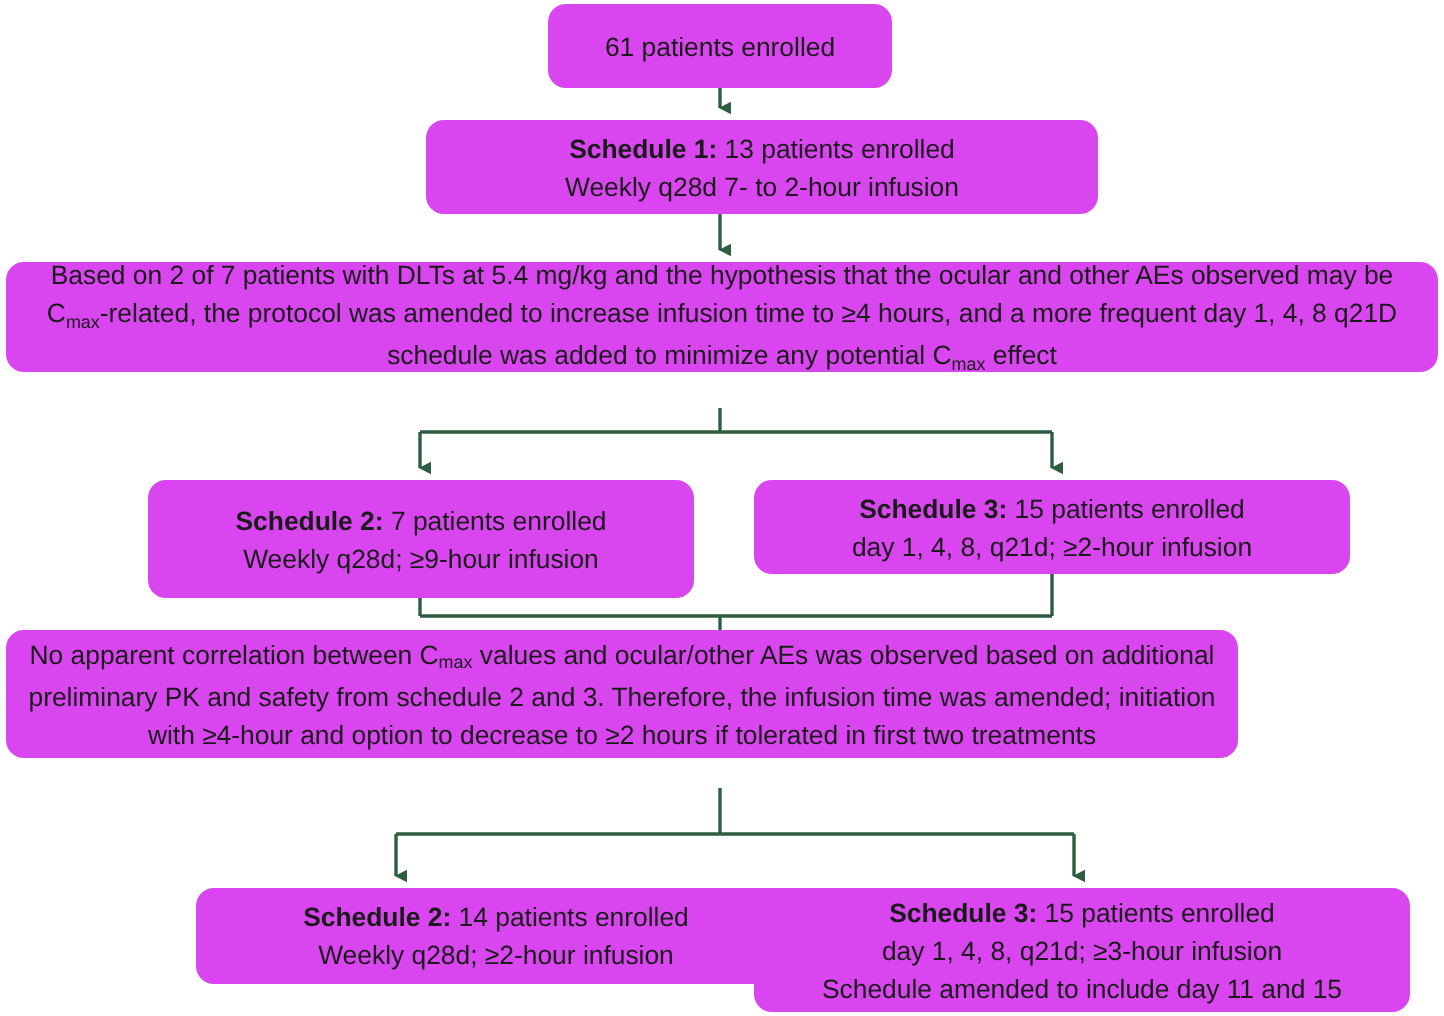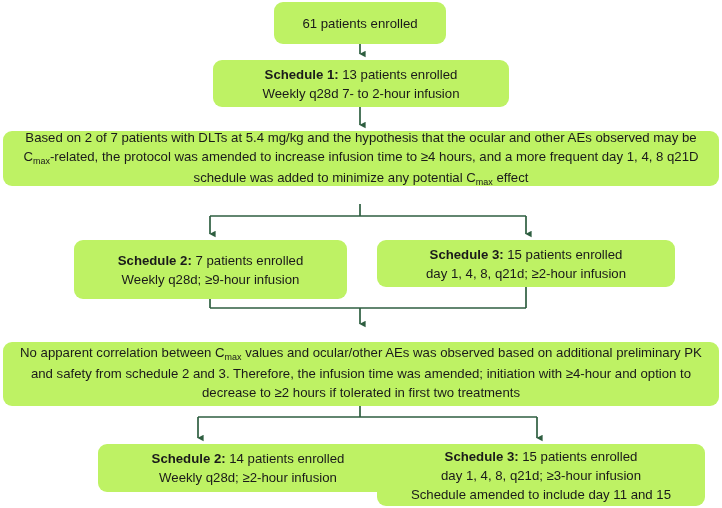--- a/index.html
+++ b/index.html
@@ -16,21 +16,21 @@
     overflow: hidden;
   }
   #flow {
     position: absolute;
     inset: 0;
     width: 722px;
     height: 508px;
   }
   .node {
     position: absolute;
-    background: #bef264;
+    background: #d946ef;
     border-radius: 9px;
     box-sizing: border-box;
     display: flex;
     flex-direction: column;
     align-items: center;
     justify-content: center;
     text-align: center;
     font-size: 13.2px;
     line-height: 19px;
     color: #1a1a1a;
@@ -40,25 +40,25 @@
   .node.wide .line { white-space: normal; }
   .lbl { font-weight: bold; }
   sub {
     font-size: 0.68em;
     vertical-align: baseline;
     position: relative;
     bottom: -0.28em;
   }
   
   #n-enrolled   { left: 274px; top: 2px;   width: 172px; height: 42px; }
-  #n-sched1     { left: 213px; top: 60px;  width: 296px; height: 47px; }
+  #n-sched1     { left: 213px; top: 60px;  width: 336px; height: 47px; }
   #n-rationale1 { left: 3px;   top: 131px; width: 716px; height: 55px; }
   #n-sched2a    { left: 74px;  top: 240px; width: 273px; height: 59px; }
   #n-sched3a    { left: 377px; top: 240px; width: 298px; height: 47px; }
-  #n-rationale2 { left: 3px;   top: 342px; width: 716px; height: 64px; justify-content: flex-end; }
+  #n-rationale2 { left: 3px;   top: 315px; width: 616px; height: 64px; }
   #n-sched2b    { left: 50px;  top: 444px; width: 300px; height: 48px; margin-left: 48px; }
   #n-sched3b    { left: 377px; top: 444px; width: 328px; height: 62px; }
   .svg-layer {
     position: absolute;
     left: 0; top: 0;
     width: 722px; height: 508px;
     pointer-events: none;
   }
 </style>
 </head>

